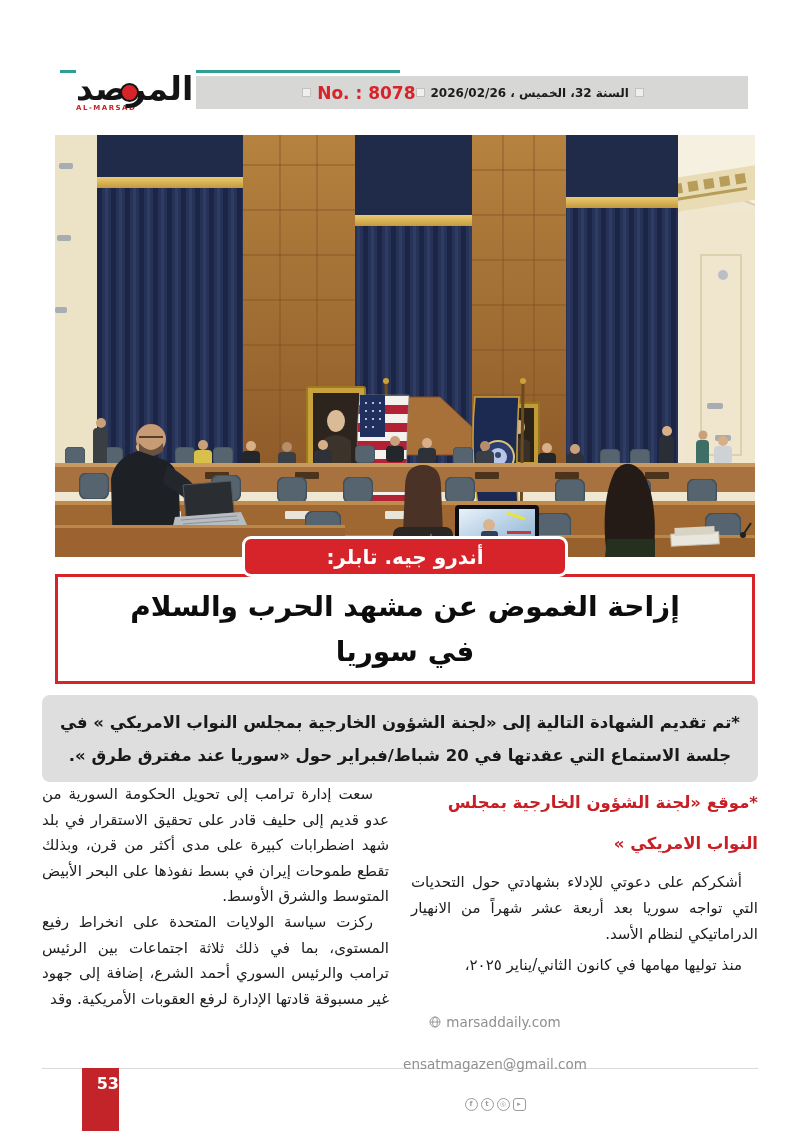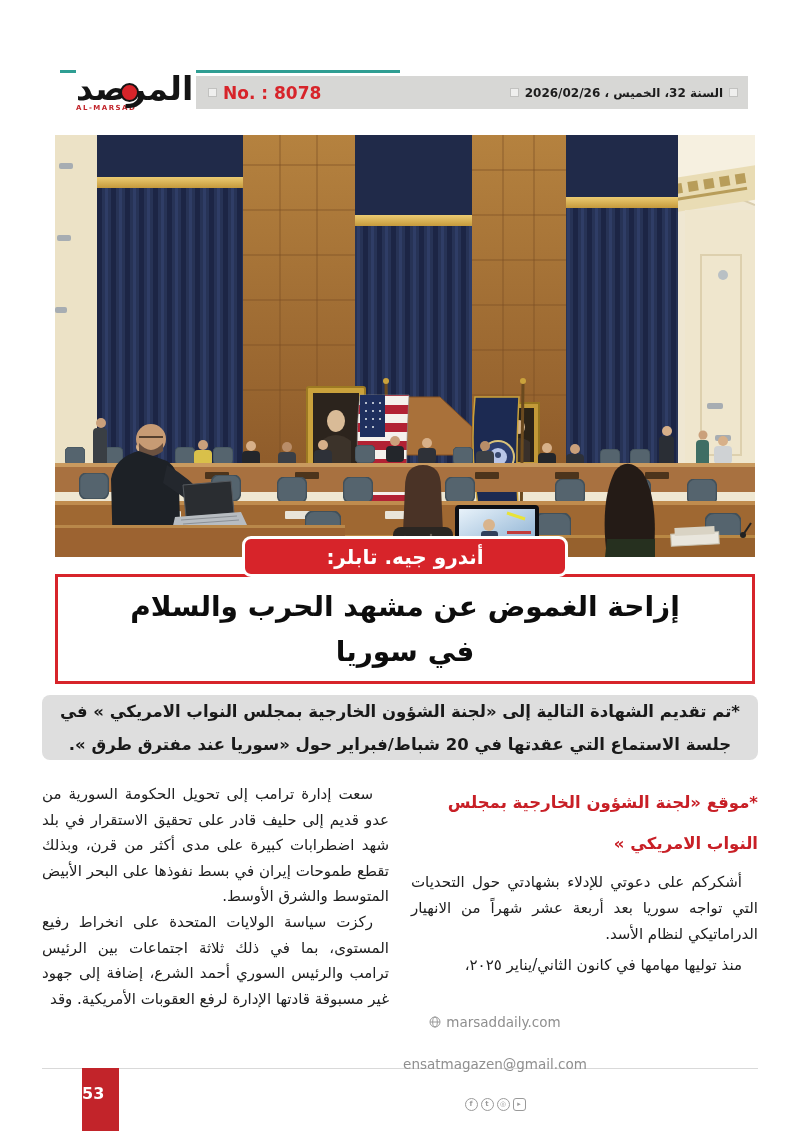--- a/index.html
+++ b/index.html
@@ -4,56 +4,56 @@
 <style>
   html,body{margin:0;padding:0;background:#ffffff;}
   body{
     width:800px;height:1131px;position:relative;overflow:hidden;
     font-family:"DejaVu Sans",sans-serif;
     --red:#d7242a; --red-dark:#c2242a; --red-text:#c81f26;
   }
   
   .teal-line{position:absolute;left:60px;top:70px;width:340px;height:3px;background:#2f9e93;}
   .header-bar{position:absolute;left:106px;top:76px;width:642px;height:33px;background:#d7d7d5;
-    display:flex;align-items:center;justify-content:space-between;padding:0 10px;box-sizing:border-box;}
+    display:flex;align-items:center;justify-content:center;padding:0 10px;box-sizing:border-box;}
   .issue-no{color:var(--red);font-weight:bold;font-size:17px;display:flex;align-items:center;gap:6px;margin-left:92px;}
   .sq{width:7px;height:7px;background:#efefee;border:1px solid #c2c2c0;display:inline-block;}
   .date-line{direction:rtl;color:#1c1c1c;font-weight:bold;font-size:12px;display:flex;align-items:center;gap:6px;}
   .logo{position:absolute;left:76px;top:70px;width:120px;height:50px;background:#ffffff;}
   .logo-ar{font-size:33px;font-weight:bold;color:#141414;line-height:38px;letter-spacing:-1px;position:relative;}
   .logo-dot{position:absolute;left:44px;top:13px;width:15px;height:15px;background:#d7242a;border-radius:50%;border:2px solid #141414;}
   .logo-en{font-size:7px;font-weight:bold;color:#c2242a;letter-spacing:1.5px;margin-top:-4px;}
   
   .photo{position:absolute;left:55px;top:135px;width:700px;height:422px;overflow:hidden;background:#efe7d2;}
   
   .kicker{position:absolute;left:242px;top:536px;width:326px;height:41px;background:var(--red);
     border:3px solid #ffffff;border-radius:9px;display:flex;align-items:center;justify-content:center;
     box-sizing:border-box;z-index:5;}
   .kicker span{color:#ffffff;font-size:20px;font-weight:bold;direction:rtl;}
   
   .headline-box{position:absolute;left:55px;top:574px;width:700px;height:110px;border:3.5px solid var(--red);
     box-sizing:border-box;background:#ffffff;display:flex;flex-direction:column;justify-content:center;
     align-items:center;z-index:2;}
   .headline-box .hl{direction:rtl;color:#0d0d0d;font-size:28px;font-weight:bold;line-height:45px;text-align:right;}
   
-  .intro-box{position:absolute;left:42px;top:695px;width:716px;height:65px;background:#dedede;border-radius:8px;
+  .intro-box{position:absolute;left:42px;top:695px;width:716px;height:87px;background:#dedede;border-radius:8px;
     display:flex;flex-direction:column;justify-content:center;align-items:center;box-sizing:border-box;}
   .intro-box .il{direction:rtl;color:#191919;font-size:16.5px;font-weight:bold;line-height:33px;text-align:center;white-space:nowrap;}
   
   .columns{position:absolute;left:42px;top:782px;width:716px;height:284px;direction:rtl;display:flex;gap:22px;}
   .col{flex:1;}
   .red-head{color:var(--red-text);font-size:16.5px;font-weight:bold;line-height:41px;text-align:right;margin:0 0 0 0;}
   .red-head.second{margin-top:27px;}
   .body-p{color:#202020;font-size:15px;line-height:25.6px;text-align:justify;text-align-last:right;margin:0;text-indent:16px;}
   .body-p.first{text-indent:16px;}
   .col-right .body-p{line-height:26px;margin-top:5px;}
   
   .footer-line{position:absolute;left:42px;top:1068px;width:716px;height:1px;background:#d9d9d9;}
   .page-badge{position:absolute;left:82px;top:1068px;width:37px;height:63px;background:var(--red-dark);
-    color:#fff;font-size:16px;font-weight:bold;text-align:left;padding-top:16px;box-sizing:border-box;}
+    color:#fff;font-size:16px;font-weight:bold;text-align:right;padding-top:6px;box-sizing:border-box;}
   .footer-row{position:absolute;left:230px;top:1072px;width:530px;height:22px;display:flex;align-items:center;
     justify-content:center;gap:26px;color:#8f8f8f;font-size:13.5px;flex-direction:column;}
   .footer-item{display:flex;align-items:center;gap:5px;}
   .soc{display:flex;gap:3px;align-items:center;}
   .soc .c{width:11px;height:11px;border:1px solid #9a9a9a;border-radius:50%;font-size:7px;line-height:11px;
     text-align:center;color:#9a9a9a;font-weight:bold;}
   .soc .r{border-radius:3px;}
 </style>
 </head>
 <body style="--red: #d7242a; --red-dark: #c2242a; --red-text: #c81f26;">

